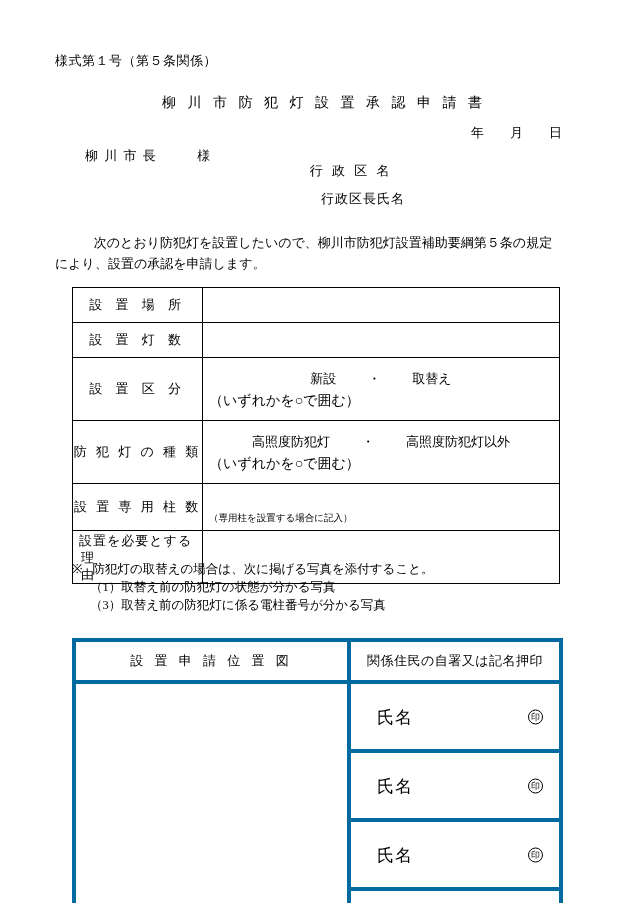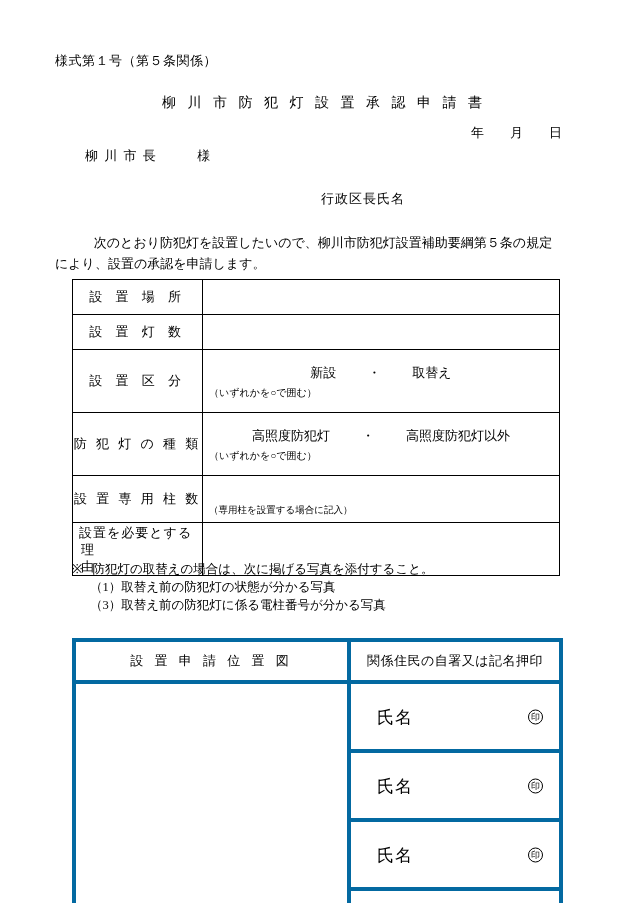--- a/index.html
+++ b/index.html
@@ -87,21 +87,21 @@
     top: 232px;
     font-size: 13px;
     line-height: 21px;
   }
   .intro .l1 { text-indent: 16px; text-align: center; }
   .intro .l2 { text-indent: 0; }
 
   table.main {
     position: absolute;
     left: 72px;
-    top: 279px;
+    top: 287px;
     width: 487px;
     border-collapse: collapse;
     table-layout: fixed;
   }
   table.main td {
     border: 1px solid #000000;
     font-size: 13px;
     vertical-align: middle;
     padding: 0;
   }
@@ -124,21 +124,21 @@
   .row-pole td  { height: 46px; }
   .row-reason td { height: 38px; }
 
   .choice-line {
     text-align: center;
     font-size: 13px;
     margin-top: 2px;
   }
   .choice-line .mid { display: inline-block; width: 76px; text-align: center; }
   .choice-note {
-    font-size: 10px;
+    font-size: 14px;
     margin-top: 4px;
     padding-left: 6px;
     letter-spacing: 0;
   }
   .pole-note {
     font-size: 9.5px;
     padding-left: 6px;
     padding-top: 22px;
   }
   .reason-label {
@@ -232,20 +232,21 @@
   <div class="doc-title">柳 川 市 防 犯 灯 設 置 承 認 申 請 書</div>
 
   <div class="date-line">
     <span class="date-year">年</span><span class="date-month">月</span><span class="date-day">日</span>
   </div>
 
   <div class="addressee">
     <span>柳 川 市 長</span><span class="honorific">様</span>
   </div>
 
+  <div class="district-label">行 政 区 名</div>
   <div class="district-name">行政区長氏名</div>
 
   <div class="intro">
     <div class="l1">次のとおり防犯灯を設置したいので、柳川市防犯灯設置補助要綱第５条の規定</div>
     <div class="l2">により、設置の承認を申請します。</div>
   </div>
 
   <table class="main">
     <colgroup>
         <col style="width:130px">

